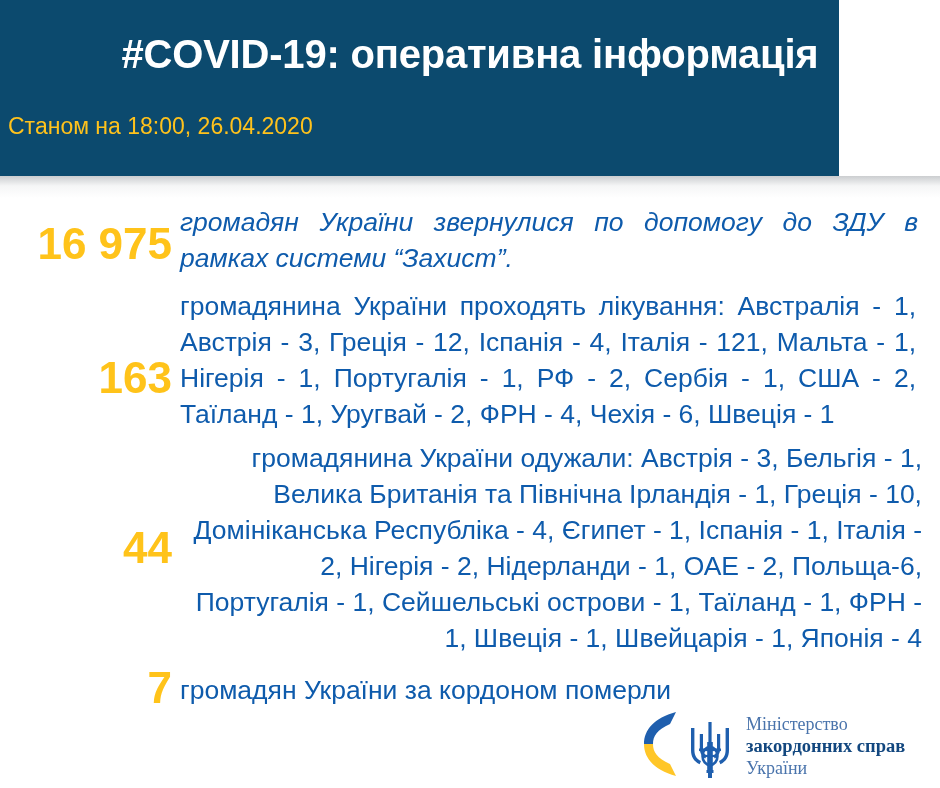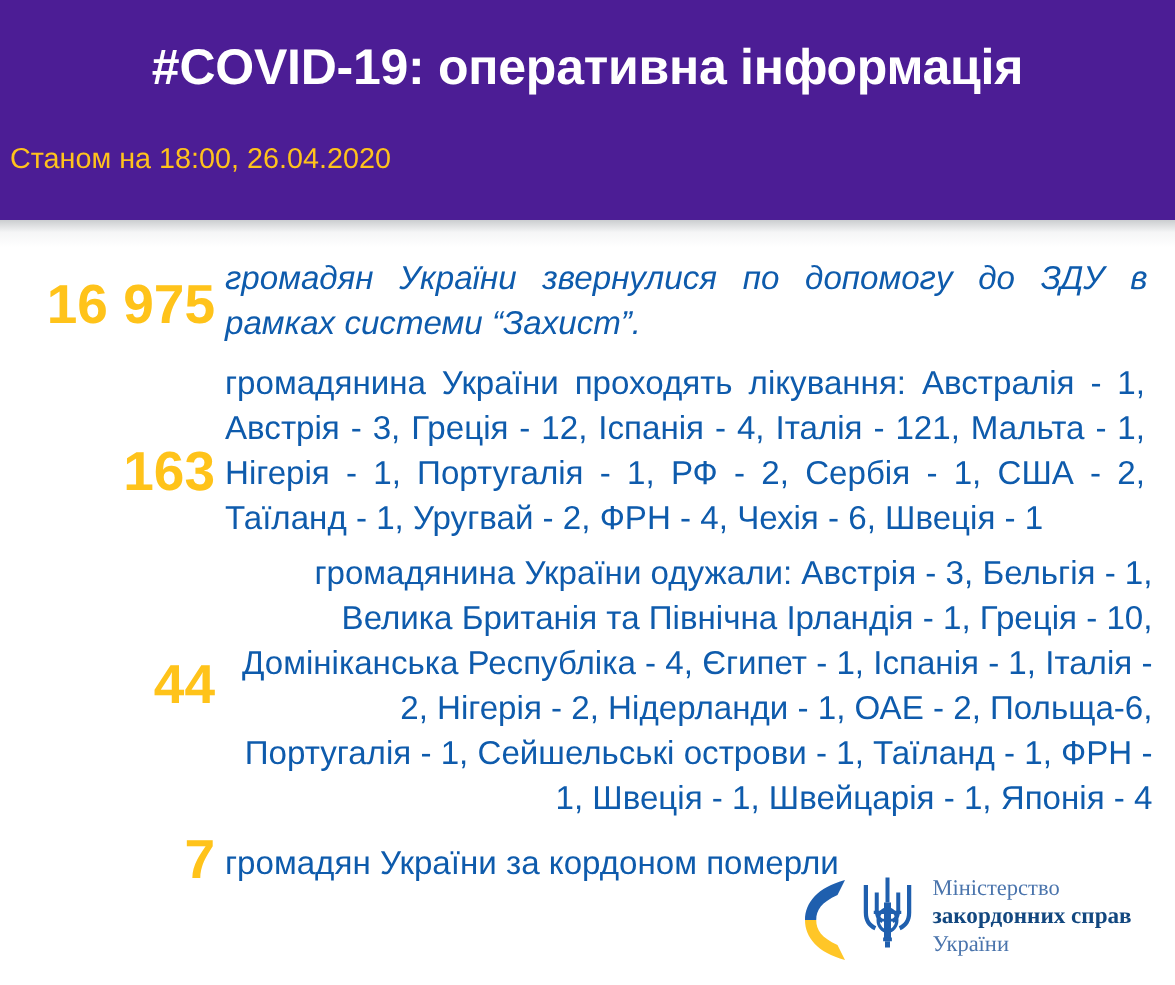--- a/index.html
+++ b/index.html
@@ -13,23 +13,23 @@
     font-family: "Liberation Sans", sans-serif;
     overflow: hidden;
     position: relative;
   }
 
   
   .header {
     position: absolute;
     left: 0;
     top: 0;
-    width: 940px;
+    width: 839px;
     height: 176px;
-    background: #4c1d95;
+    background: #0c4a6e;
     box-sizing: border-box;
   }
   .header-title {
     position: absolute;
     left: 0;
     top: 32px;
     width: 940px;
     text-align: center;
     color: #ffffff;
     font-size: 40px;
@@ -106,21 +106,21 @@
   .row-deaths .stat-text { padding-top: 6px; }
 
   
   .logo {
     position: absolute;
     left: 640px;
     top: 700px;
     width: 290px;
     height: 80px;
     display: flex;
-    align-items: flex-start;
+    align-items: flex-end;
   }
   .logo-arc {
     flex: 0 0 40px;
     height: 72px;
     margin-right: 6px;
   }
   .logo-trident {
     flex: 0 0 48px;
     height: 60px;
     margin-right: 12px;

